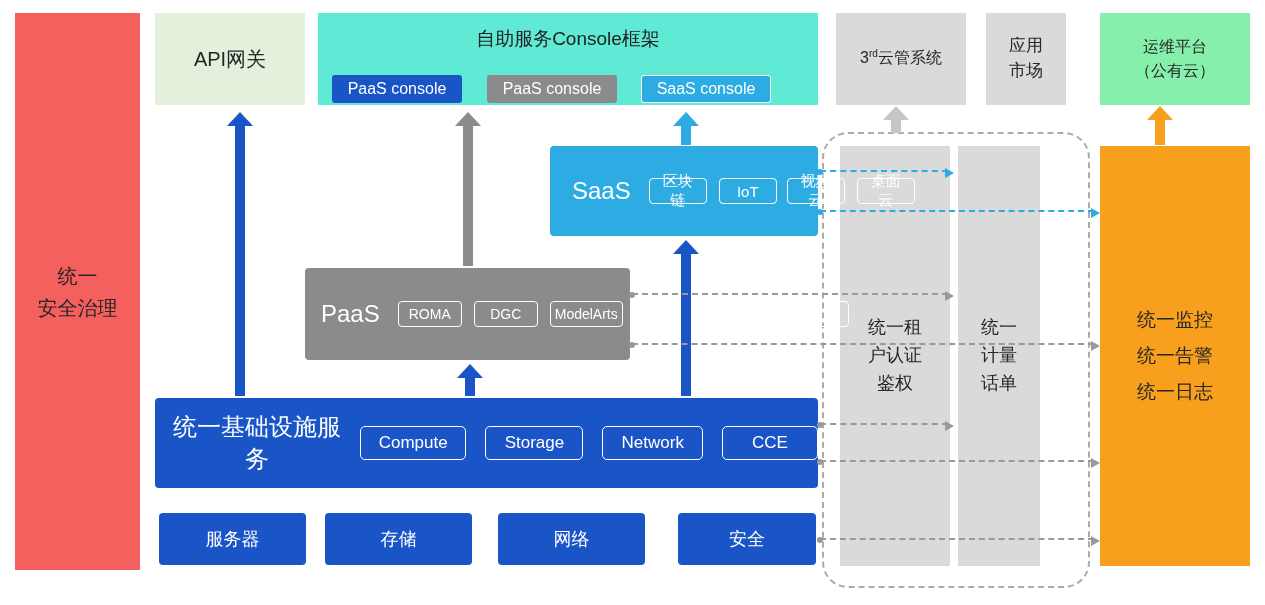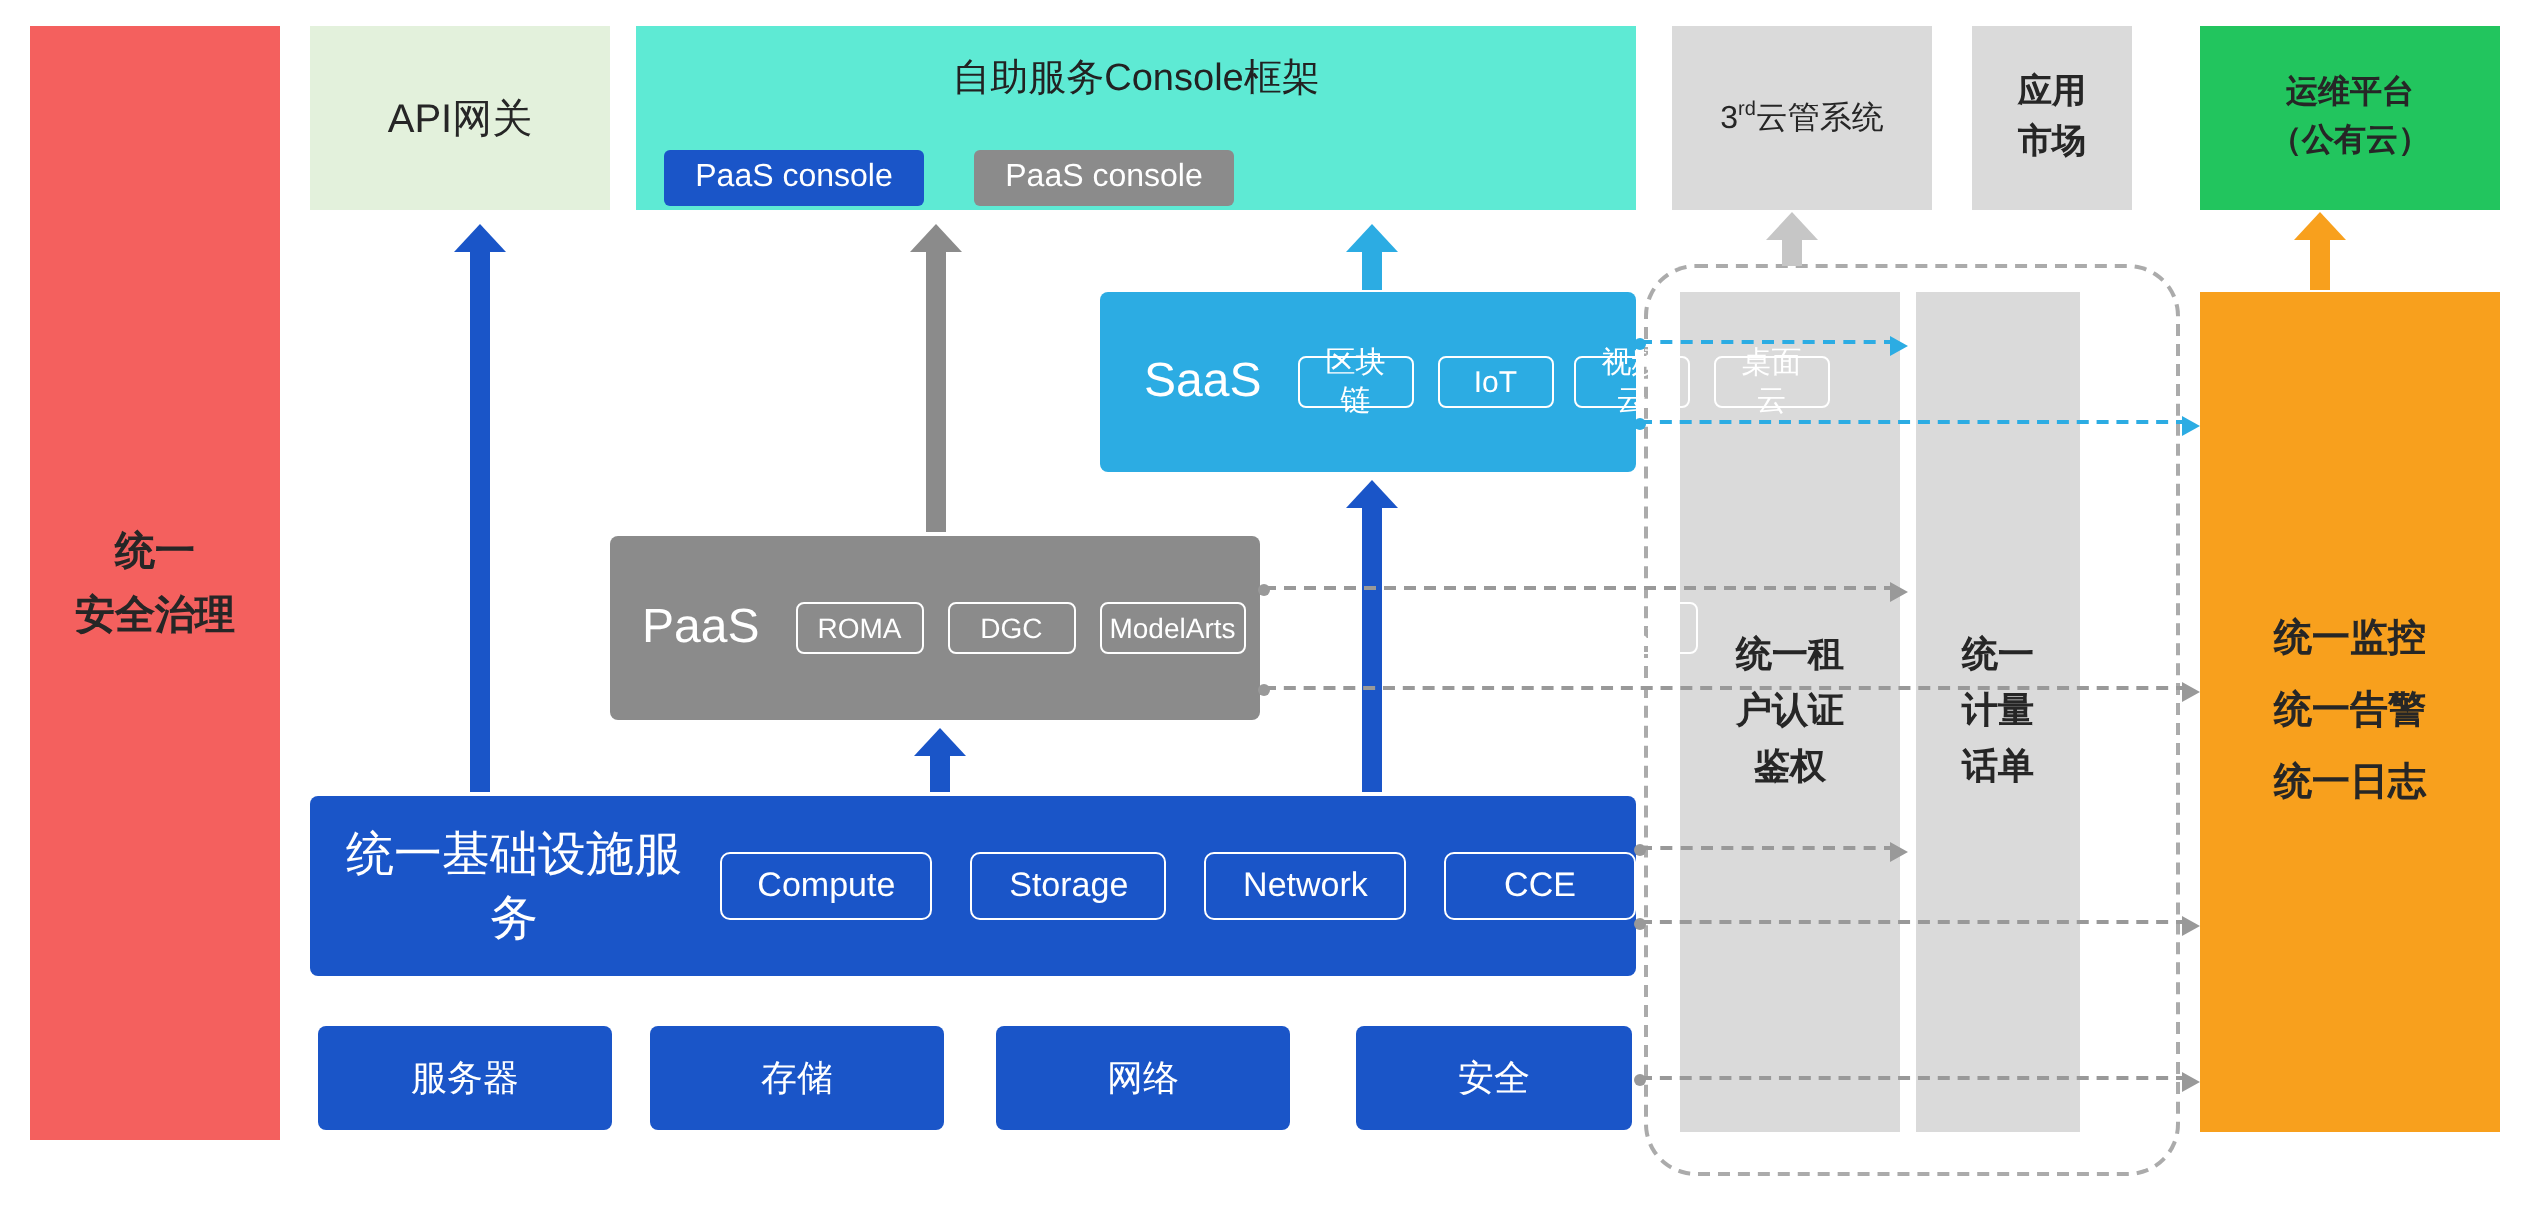--- a/index.html
+++ b/index.html
@@ -3,37 +3,37 @@
 <meta charset="utf-8">
 <style>
   * { margin:0; padding:0; box-sizing:border-box; }
   body {
     font-family: "Liberation Sans", "DejaVu Sans", sans-serif;
     background:#fff;
   }
   .canvas { position:relative; width:1265px; height:605px; background:#ffffff; overflow:hidden; }
 
   .box { position:absolute; display:flex; align-items:center; justify-content:center; text-align:center; }
-  .pre { white-space:pre-line;font-weight:bold; }
+  .pre { white-space:pre-line; }
   .dark { color:#262626; }
 
   
   .security   { left:15px;  top:13px; width:125px; height:557px; background:#F4605E; font-size:20px; line-height:1.6; }
   .api        { left:155px; top:13px; width:150px; height:92px;  background:#E3F1DC; font-size:20px; }
   .console    { left:318px; top:13px; width:500px; height:92px;  background:#5eead4; }
   .console-title { position:absolute; top:13px; left:0; width:100%; text-align:center; font-size:19px; color:#222; }
   .console-btn { position:absolute; top:62px; height:28px; width:130px; display:flex; align-items:center; justify-content:center; color:#fff; font-size:16px; border-radius:3px; }
   .btn-iaas { left:14px;  background:#1A55C8; }
   .btn-paas { left:169px; background:#8B8B8B; }
   .btn-saas { left:323px; background:#2CACE3; border:1px solid #fff; }
 
   .third   { left:836px;  top:13px; width:130px; height:92px; background:#DADADA; font-size:16px;justify-content:center; }
   .third sup { font-size:10px; }
   .market  { left:986px;  top:13px; width:80px;  height:92px; background:#DADADA; font-size:17px; line-height:1.45; }
-  .om      { left:1100px; top:13px; width:150px; height:92px; background:#22c55e; font-size:16px; line-height:1.5; }
+  .om      { left:1100px; top:13px; width:150px; height:92px; background:#86efac; font-size:16px; line-height:1.5; }
 
   .dashed-container { position:absolute; left:822px; top:132px; width:268px; height:456px;
                       border:2px dashed #ABABAB; border-radius:26px; }
   .authbar  { left:840px; top:146px; width:110px; height:420px; background:#DADADA; font-size:18px; line-height:1.55; }
   .meterbar { left:958px; top:146px; width:82px;  height:420px; background:#DADADA; font-size:18px; line-height:1.55; }
   .monitor  { left:1100px; top:146px; width:150px; height:420px; background:#F8A01D; font-size:19px; line-height:1.9; }
 
   
   .saas { left:550px; top:146px; width:268px; height:90px; background:#2CACE3; border-radius:4px; justify-content:flex-start; padding-left:22px; }
   .paas { left:305px; top:268px; width:325px; height:92px; background:#8B8B8B; border-radius:4px; justify-content:flex-start; padding-left:16px; }
@@ -84,20 +84,21 @@
 
   <div class="box security dark pre">统一
 安全治理</div>
 
   <div class="box api dark">API网关</div>
 
   <div class="box console">
     <div class="console-title">自助服务Console框架</div>
     <div class="console-btn btn-iaas">PaaS console</div>
     <div class="console-btn btn-paas">PaaS console</div>
+    <div class="console-btn btn-saas">SaaS console</div>
   </div>
 
   <div class="box third dark">
     <div><span>3</span><sup>rd</sup><span>云管系统</span></div>
   </div>
 
   <div class="box market dark pre">应用
 市场</div>
 
   <div class="box om dark pre">运维平台

